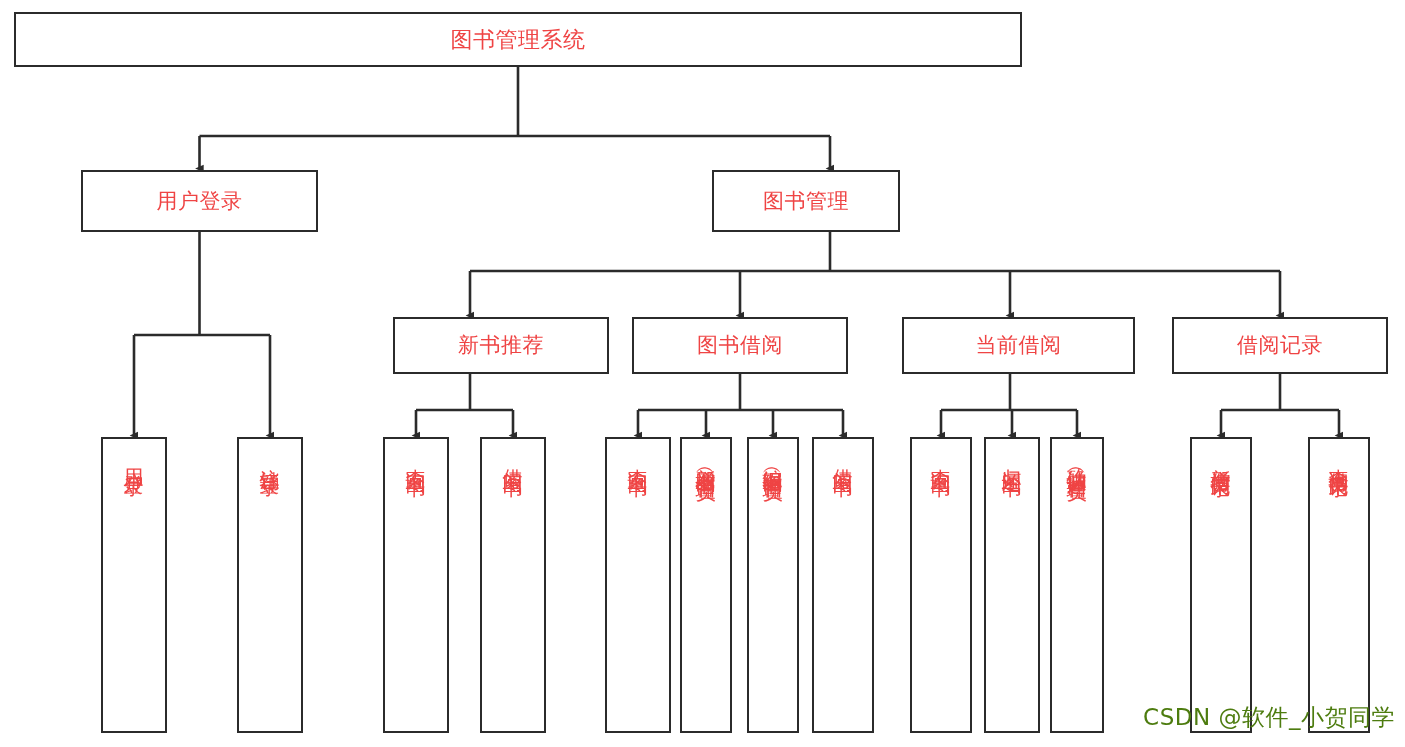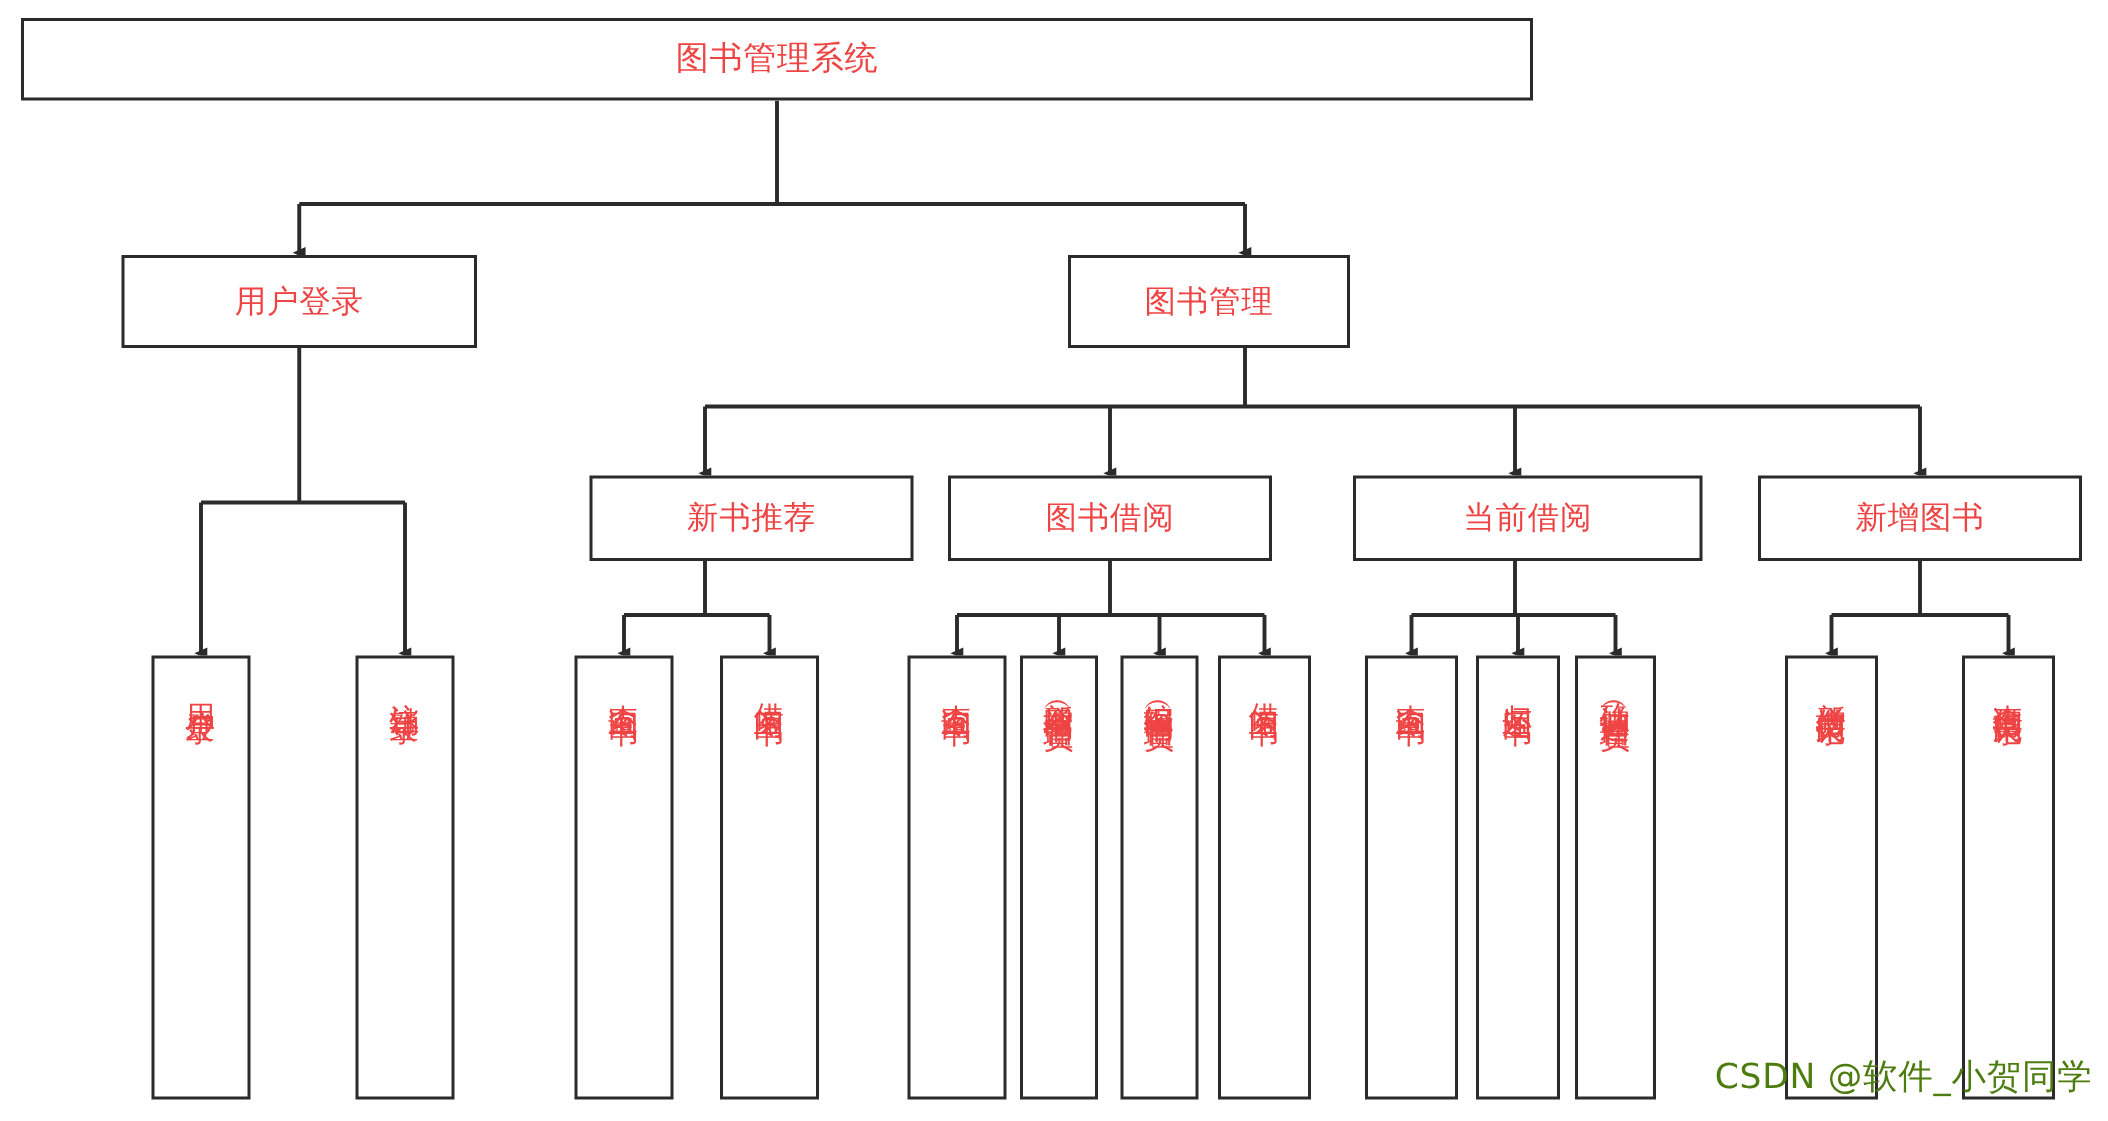--- a/index.html
+++ b/index.html
@@ -120,21 +120,21 @@
       <div class="node-box node-branch" id="box-new-book-recommend" style="left: 362px; top: 317px; width: 216px; height: 57px; margin-left: 31px;">
         <span class="node-label">新书推荐</span>
       </div>
       <div class="node-box node-branch" id="box-book-borrow" style="left: 632px; top: 317px; width: 216px; height: 57px;">
         <span class="node-label">图书借阅</span>
       </div>
       <div class="node-box node-branch" id="box-current-borrow" style="left: 902px; top: 317px; width: 233px; height: 57px;">
         <span class="node-label">当前借阅</span>
       </div>
       <div class="node-box node-branch" id="box-borrow-record" style="left: 1172px; top: 317px; width: 216px; height: 57px;">
-        <span class="node-label">新增图书</span>
+        <span class="node-label">借阅记录</span>
       </div>
       <div class="node-box node-leaf" id="box-leaf-user-login" style="left: 101px; top: 437px; width: 66px; height: 296px;">
         <span class="node-label">用户登录</span>
       </div>
       <div class="node-box node-leaf" id="box-leaf-logout" style="left: 237px; top: 437px; width: 66px; height: 296px;">
         <span class="node-label">注销登录</span>
       </div>
       <div class="node-box node-leaf" id="box-leaf-query-book-1" style="left: 383px; top: 437px; width: 66px; height: 296px;">
         <span class="node-label">查询图书</span>
       </div>

